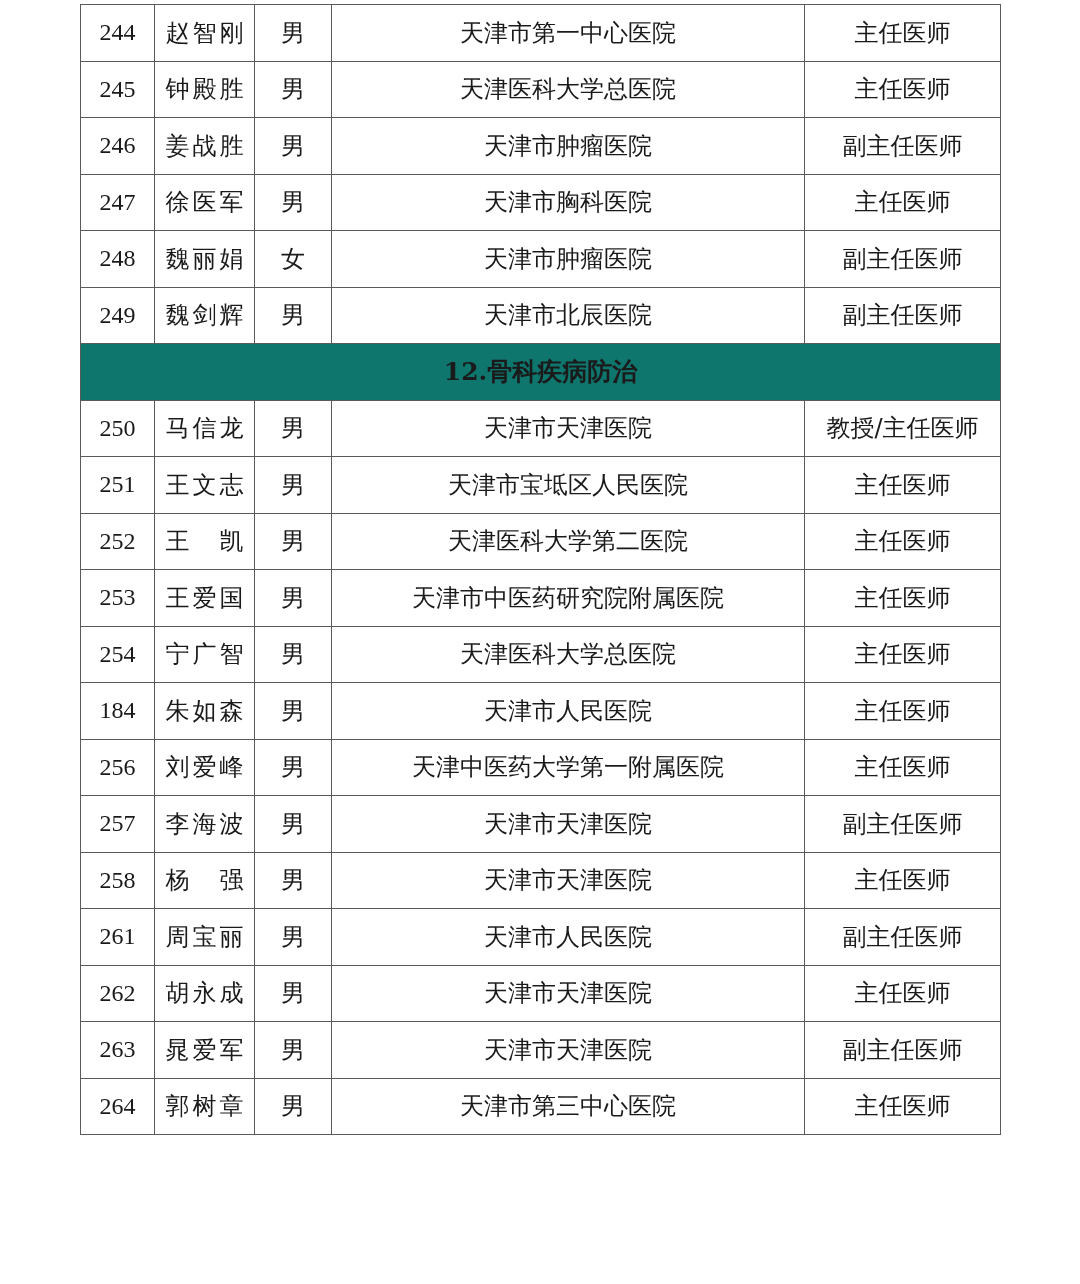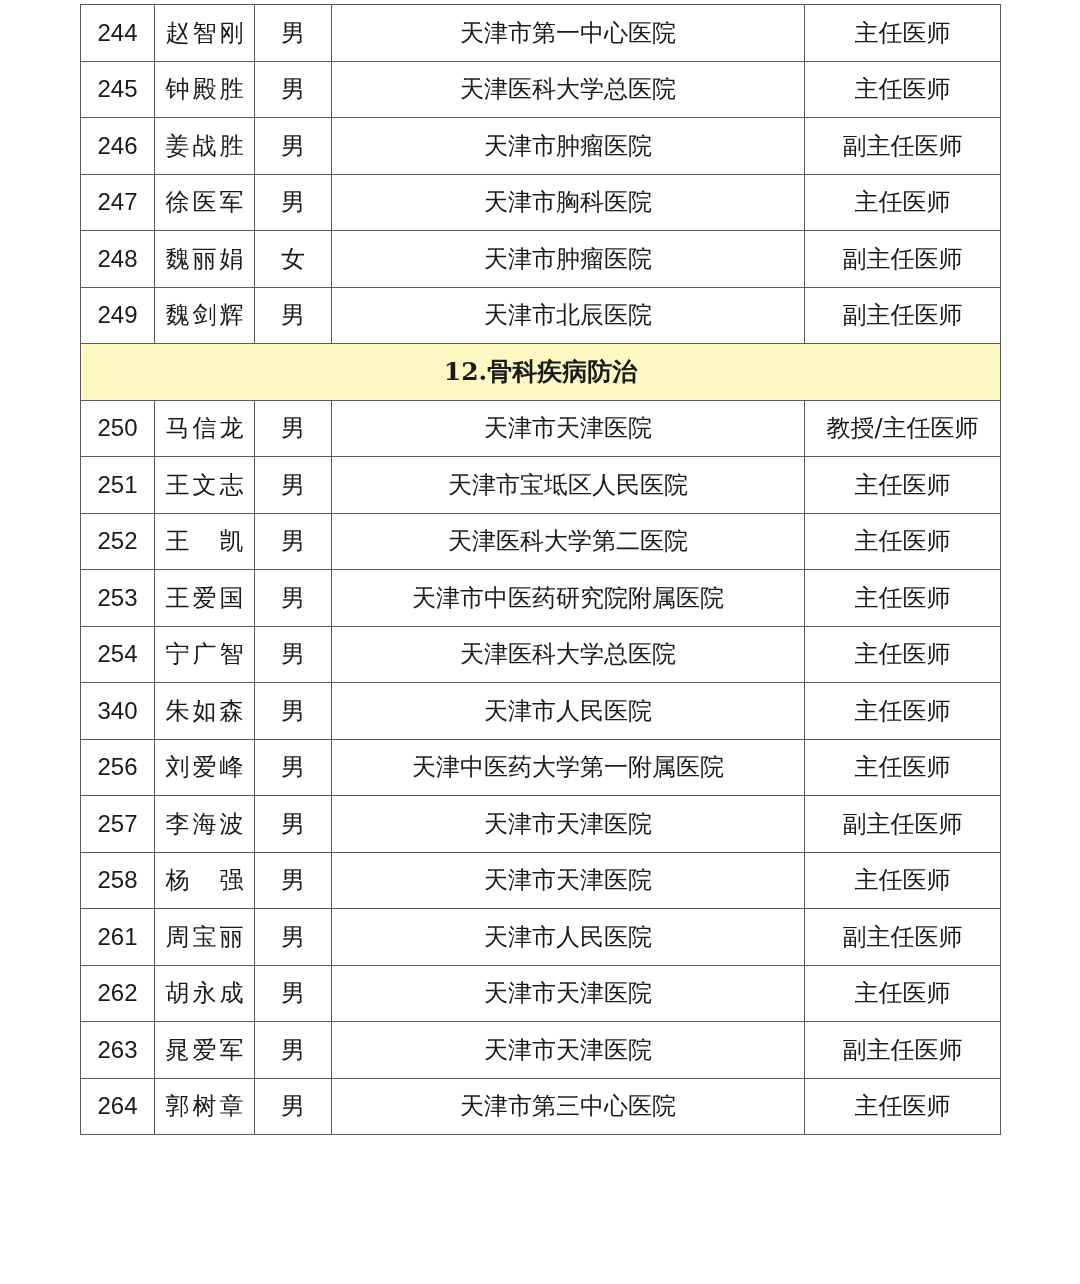--- a/index.html
+++ b/index.html
@@ -27,36 +27,36 @@
     border: 1.5px solid #5a5a5a;
     height: 55.5px;
     padding: 0;
     text-align: center;
     vertical-align: middle;
     font-size: 24px;
     white-space: nowrap;
     overflow: hidden;
   }
   td.c-no {
-    font-family: Liberation Sans, sans-serif;
+    font-family: Liberation Serif, serif;
     font-size: 24px;
   }
   td.c-name {
     text-align: left;
     padding-left: 10px;
     margin-top: 11px;
   }
   td.c-name .nm {
     display: inline-block;
     width: 78px;
     text-align: justify;
     text-align-last: justify;
   }
   tr.section td {
-    background: #fef9c3;
+    background: #0f766e;
     font-family: "DejaVu Serif", "Liberation Serif", serif;
     font-weight: bold;
     font-size: 25px;
     letter-spacing: 0px;
   }
   col.w-no { width: 74px; }
   col.w-name { width: 100px; }
   col.w-gender { width: 77px; }
   col.w-hosp { width: 473px; }
   col.w-title { width: 196px; }
@@ -150,21 +150,21 @@
       <td>主任医师</td>
     </tr>
     <tr>
       <td class="c-no">254</td>
       <td class="c-name"><span class="nm">宁广智</span></td>
       <td>男</td>
       <td>天津医科大学总医院</td>
       <td>主任医师</td>
     </tr>
     <tr>
-      <td class="c-no">340</td>
+      <td class="c-no">184</td>
       <td class="c-name"><span class="nm">朱如森</span></td>
       <td>男</td>
       <td>天津市人民医院</td>
       <td>主任医师</td>
     </tr>
     <tr>
       <td class="c-no">256</td>
       <td class="c-name"><span class="nm">刘爱峰</span></td>
       <td>男</td>
       <td>天津中医药大学第一附属医院</td>

